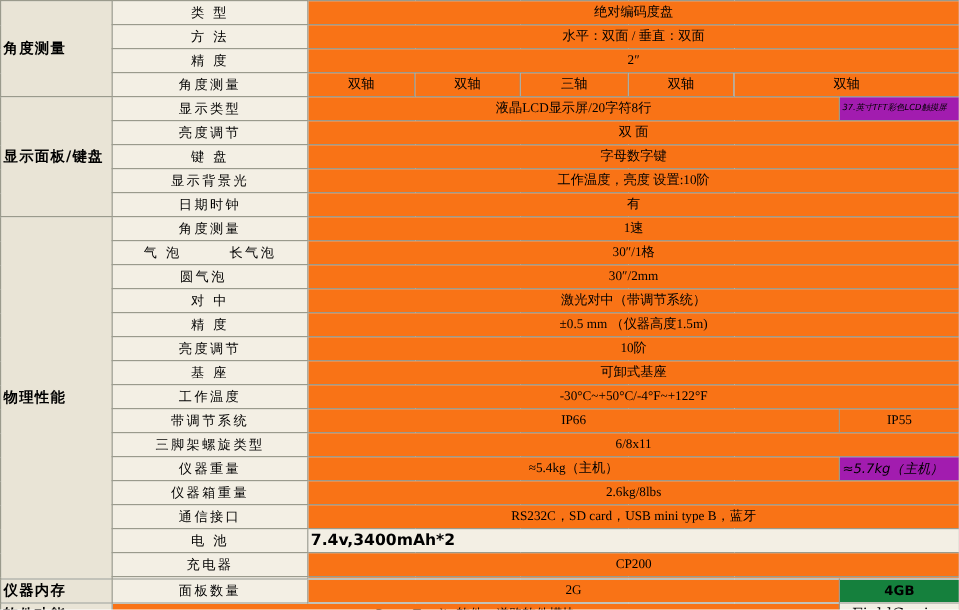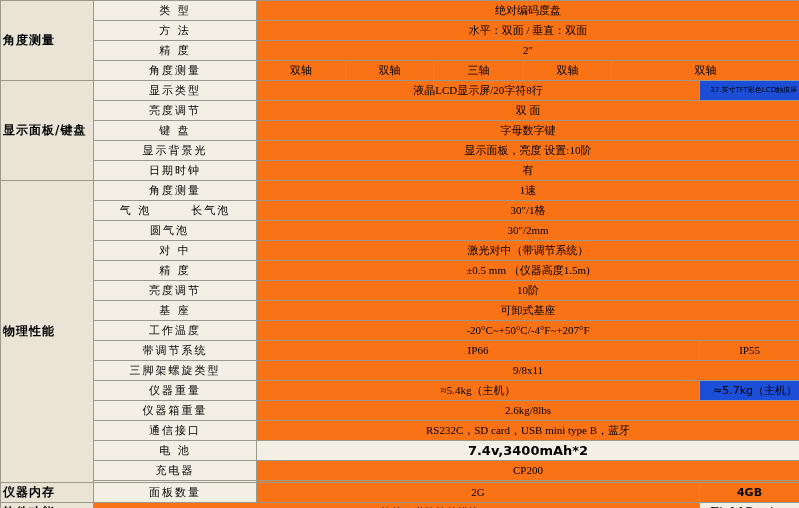--- a/index.html
+++ b/index.html
@@ -52,38 +52,39 @@
     text-align: left;
     letter-spacing: 2px;
   }
   
   td.val {
     background: #f97316;
     text-align: center;
     font-family: Liberation Serif, serif;
   }
   td.val-b {
-    background: #f97316;
+    background: #15803d;
     text-align: center;
     font-weight: bold;
   }
   td.val-sm {
-    background: #1d4ed8;
-    text-align: right;
+    background: #a21caf;
+    text-align: left;
     font-size: 7px;
+    font-style: italic;
   }
   td.val-brand {
     background: #f3efe4;
     text-align: center;
     font-size: 13px;
     font-family: "DejaVu Serif", "Liberation Serif", serif;
   }
   td.val-big {
     background: #f3efe4;
-    text-align: center;
+    text-align: left;
     font-weight: bold;
     font-size: 13px;
   }
 </style>
 </head>
 <body>
 
 <table id="spec-table">
   <colgroup>
     <col style="width:93px">
@@ -128,21 +129,21 @@
     <tr>
       <td class="lbl">亮度调节</td>
       <td class="val" colspan="6">双 面</td>
     </tr>
     <tr>
       <td class="lbl">键 盘</td>
       <td class="val" colspan="6">字母数字键</td>
     </tr>
     <tr>
       <td class="lbl">显示背景光</td>
-      <td class="val" colspan="6">显示面板，亮度 设置:10阶</td>
+      <td class="val" colspan="6">工作温度，亮度 设置:10阶</td>
     </tr>
     <tr>
       <td class="lbl">日期时钟</td>
       <td class="val" colspan="6">有</td>
     </tr>
 
     <tr>
       <td class="sec" rowspan="16">物理性能</td>
       <td class="lbl">角度测量</td>
       <td class="val" colspan="6">1速</td>
@@ -170,30 +171,30 @@
     <tr>
       <td class="lbl">亮度调节</td>
       <td class="val" colspan="6">10阶</td>
     </tr>
     <tr>
       <td class="lbl">基 座</td>
       <td class="val" colspan="6">可卸式基座</td>
     </tr>
     <tr>
       <td class="lbl">工作温度</td>
-      <td class="val" colspan="6">-20°C~+50°C/-4°F~+207°F</td>
+      <td class="val" colspan="6">-30°C~+50°C/-4°F~+122°F</td>
     </tr>
     <tr>
       <td class="lbl">带调节系统</td>
       <td class="val" colspan="5">IP66</td>
       <td class="val">IP55</td>
     </tr>
     <tr>
       <td class="lbl">三脚架螺旋类型</td>
-      <td class="val" colspan="6">9/8x11</td>
+      <td class="val" colspan="6">6/8x11</td>
     </tr>
     <tr>
       <td class="lbl">仪器重量</td>
       <td class="val" colspan="5">≈5.4kg（主机）</td>
       <td class="val-sm" style="font-size:11px">≈5.7kg（主机）</td>
     </tr>
     <tr>
       <td class="lbl">仪器箱重量</td>
       <td class="val" colspan="6">2.6kg/8lbs</td>
     </tr>

